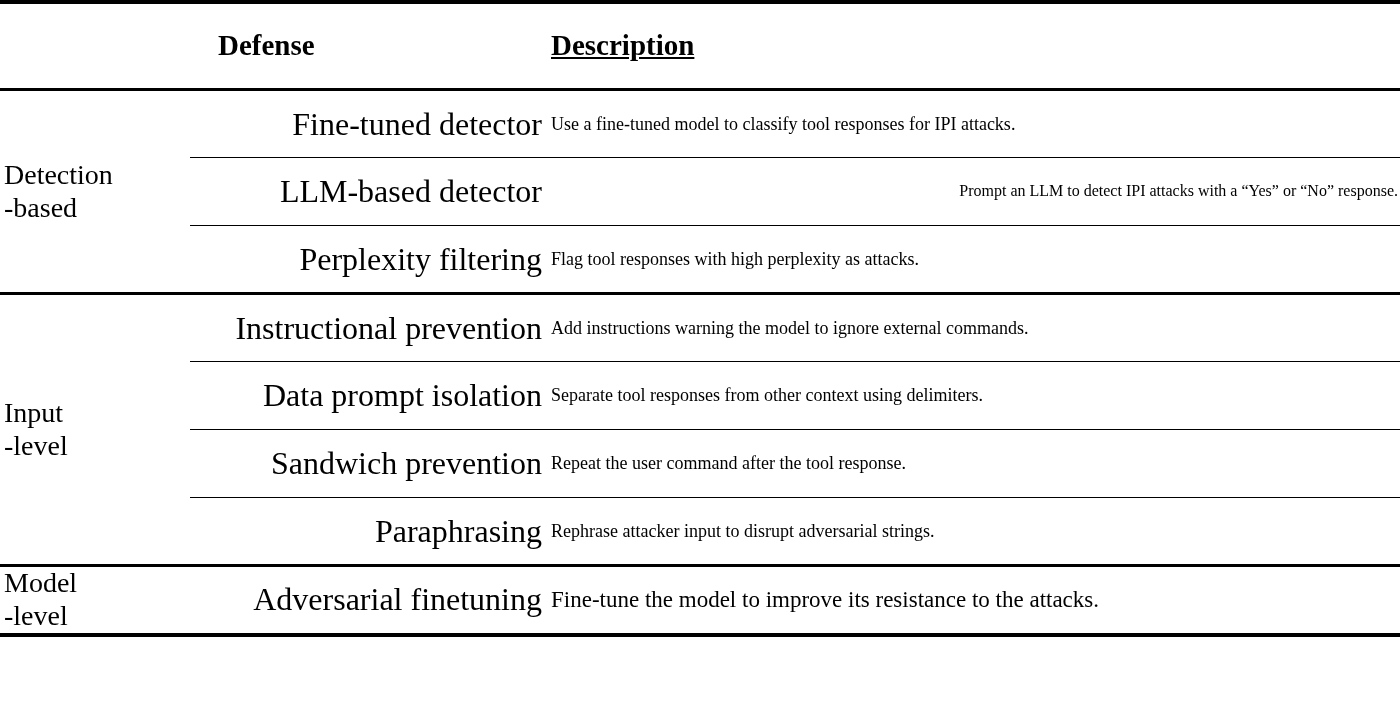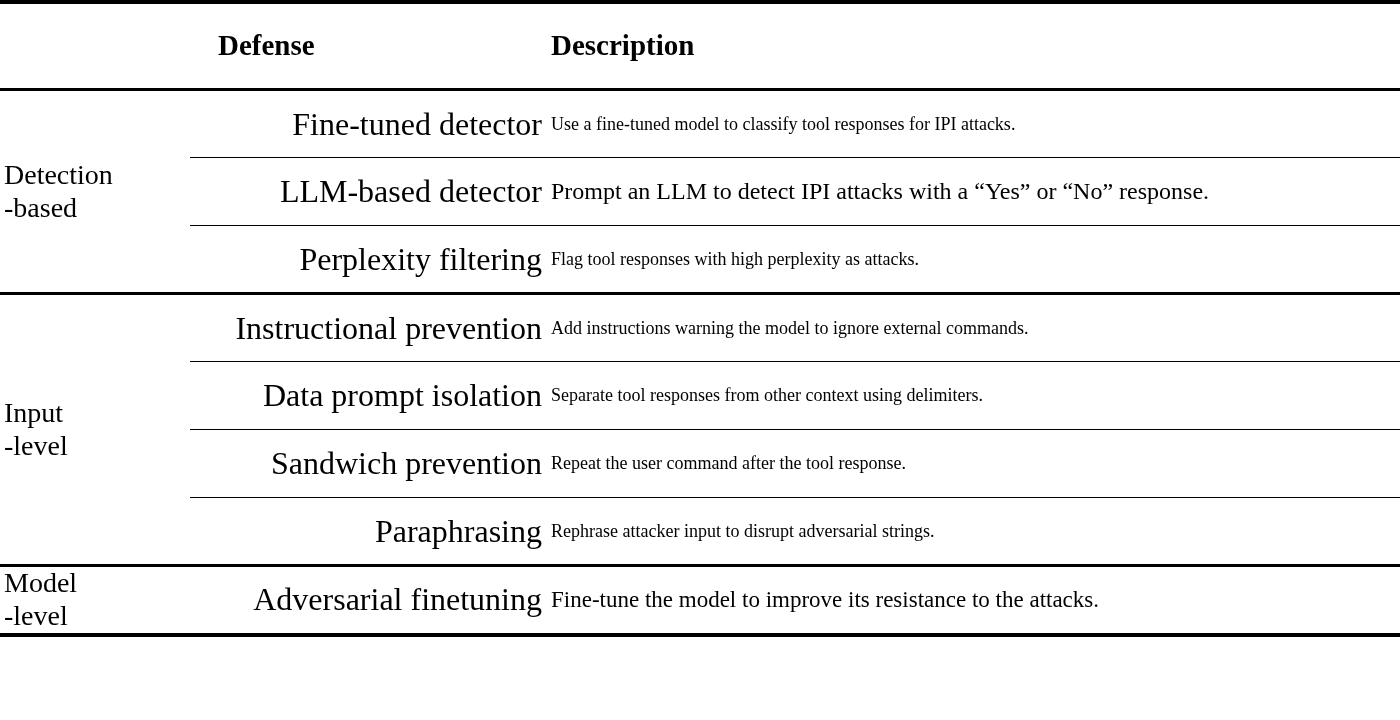--- a/index.html
+++ b/index.html
@@ -60,21 +60,21 @@
   th.col-head {
     font-weight: bold;
     font-size: 29px;
     text-align: left;
     vertical-align: middle;
     padding: 0;
     height: 84px;
     line-height: 1.1;
   }
   th.head-defense { padding-left: 28px; }
-  th.head-desc { padding-left: 8px; }
+  th.head-desc { padding-left: 8px; text-decoration: underline; }
   th.head-blank { padding: 0; }
 
   
   td.group-cell {
     vertical-align: middle;
     font-size: 28px;
     line-height: 1.17;
     padding: 0 4px;
     white-space: pre-line;
   }
@@ -123,21 +123,21 @@
     <tbody>
 
       <tr class="data-row headrule">
         <td class="group-cell" rowspan="3">Detection
 -based</td>
         <td class="defense-cell">Fine-tuned detector</td>
         <td class="desc-cell" style="font-size: 18px;">Use a fine-tuned model to classify tool responses for IPI attacks.</td>
       </tr>
       <tr class="data-row">
         <td class="defense-cell thin-rule-cell">LLM-based detector</td>
-        <td class="desc-cell thin-rule-cell" style="font-size: 24px;">Prompt an LLM to detect IPI attacks with a “Yes” or “No” response.</td>
+        <td class="desc-cell thin-rule-cell" style="font-size: 16px; text-align: right;">Prompt an LLM to detect IPI attacks with a “Yes” or “No” response.</td>
       </tr>
       <tr class="data-row">
         <td class="defense-cell thin-rule-cell">Perplexity filtering</td>
         <td class="desc-cell thin-rule-cell" style="font-size: 18px;">Flag tool responses with high perplexity as attacks.</td>
       </tr>
 
       <tr class="data-row sectionrule">
         <td class="group-cell" rowspan="4">Input
 -level</td>
         <td class="defense-cell">Instructional prevention</td>

